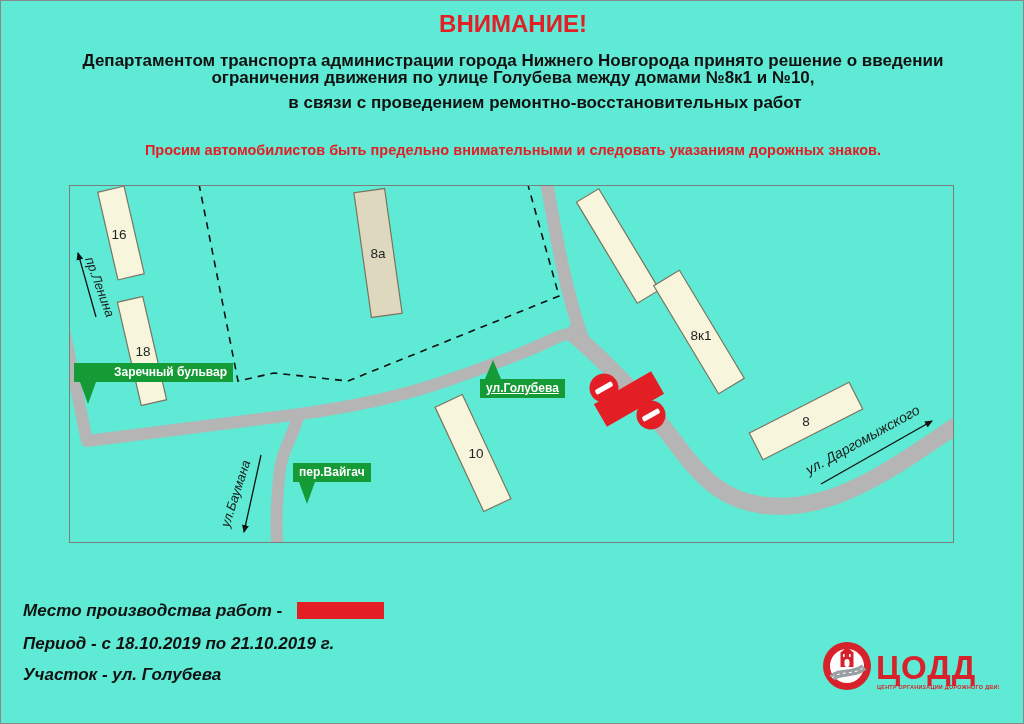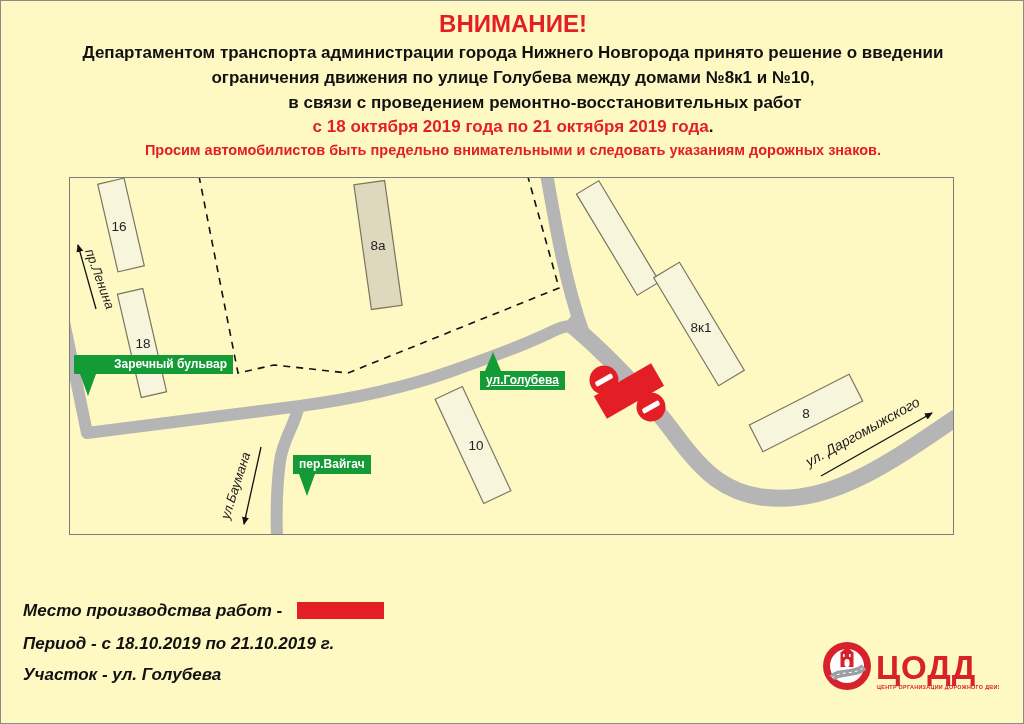--- a/index.html
+++ b/index.html
@@ -1,27 +1,27 @@
 <!DOCTYPE html>
 <html><head>
 <meta charset="utf-8">
 <style>
   html,body{margin:0;padding:0;background:#fff;}
-  .page{position:relative;width:1024px;height:724px;background:#fef9c3;
+  .page{position:relative;width:1024px;height:724px;background:#5eead4;
         box-sizing:border-box;border:1px solid #8a8a8a;overflow:hidden;
         font-family:"Liberation Sans",sans-serif;}
   .hline{position:absolute;left:0;width:1024px;text-align:center;white-space:nowrap;}
   .title{top:9px;font-size:24px;font-weight:bold;color:#e31e24;}
   .intro{font-size:17px;font-weight:bold;color:#111;}
-  .l1{top:42px;} .l2{top:67px;} .l3{top:92px;padding-left:32px;}
+  .l1{top:50px;} .l2{top:67px;} .l3{top:92px;padding-left:32px;}
   .dates{top:116px;font-size:17px;font-weight:bold;color:#e31e24;}
   .dates .dot{color:#111;}
   .warn{top:141px;font-size:14.5px;font-weight:bold;color:#e31e24;}
 
-  .map{position:absolute;left:68px;top:176px;width:885px;height:428px;}
+  .map{position:absolute;left:68px;top:184px;width:885px;height:428px;}
   .map svg{position:absolute;left:0;top:0;}
 
   .glabel{position:absolute;background:#149b36;color:#fff;font-size:12px;
           font-weight:bold;line-height:19px;height:19px;padding:0 6px;white-space:nowrap;}
   .ptr{position:absolute;width:0;height:0;}
   .ptr-down{border-left:8px solid transparent;border-right:8px solid transparent;
             border-top:22px solid #149b36;top:100%;left:6px;}
   .ptr-up{border-left:8px solid transparent;border-right:8px solid transparent;
           border-bottom:19px solid #149b36;bottom:100%;left:5px;}
 
@@ -35,21 +35,20 @@
 </style>
 </head>
 <body>
 
 <div class="page">
 
   <div class="hline title">ВНИМАНИЕ!</div>
   <div class="hline intro l1">Департаментом транспорта администрации города Нижнего Новгорода принято решение о введении</div>
   <div class="hline intro l2">ограничения движения по улице Голубева между домами №8к1 и №10,</div>
   <div class="hline intro l3">в связи с проведением ремонтно-восстановительных работ</div>
-  <div class="hline dates"><span>с 18 октября 2019 года по 21 октября 2019 года</span><span class="dot">.</span></div>
   <div class="hline warn">Просим автомобилистов быть предельно внимательными и следовать указаниям дорожных знаков.</div>
 
   <div class="map">
     <svg width="885" height="358" viewBox="0 0 885 358">
       <defs>
         <marker id="arrow" markerWidth="9" markerHeight="8" refX="7" refY="3.5" orient="auto" markerUnits="userSpaceOnUse">
           <path d="M0 0 L8 3.5 L0 7 Z" fill="#111"></path>
         </marker>
       </defs>
 

